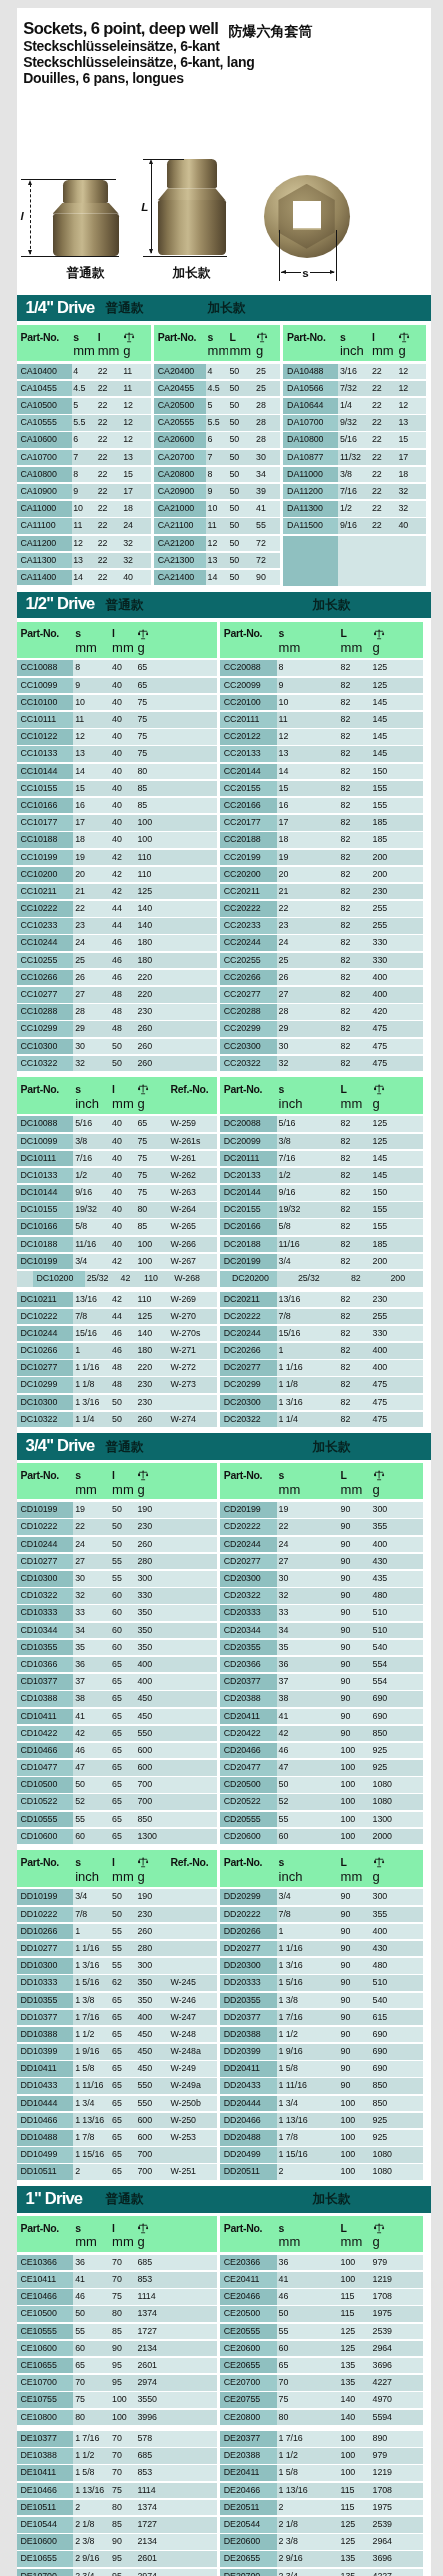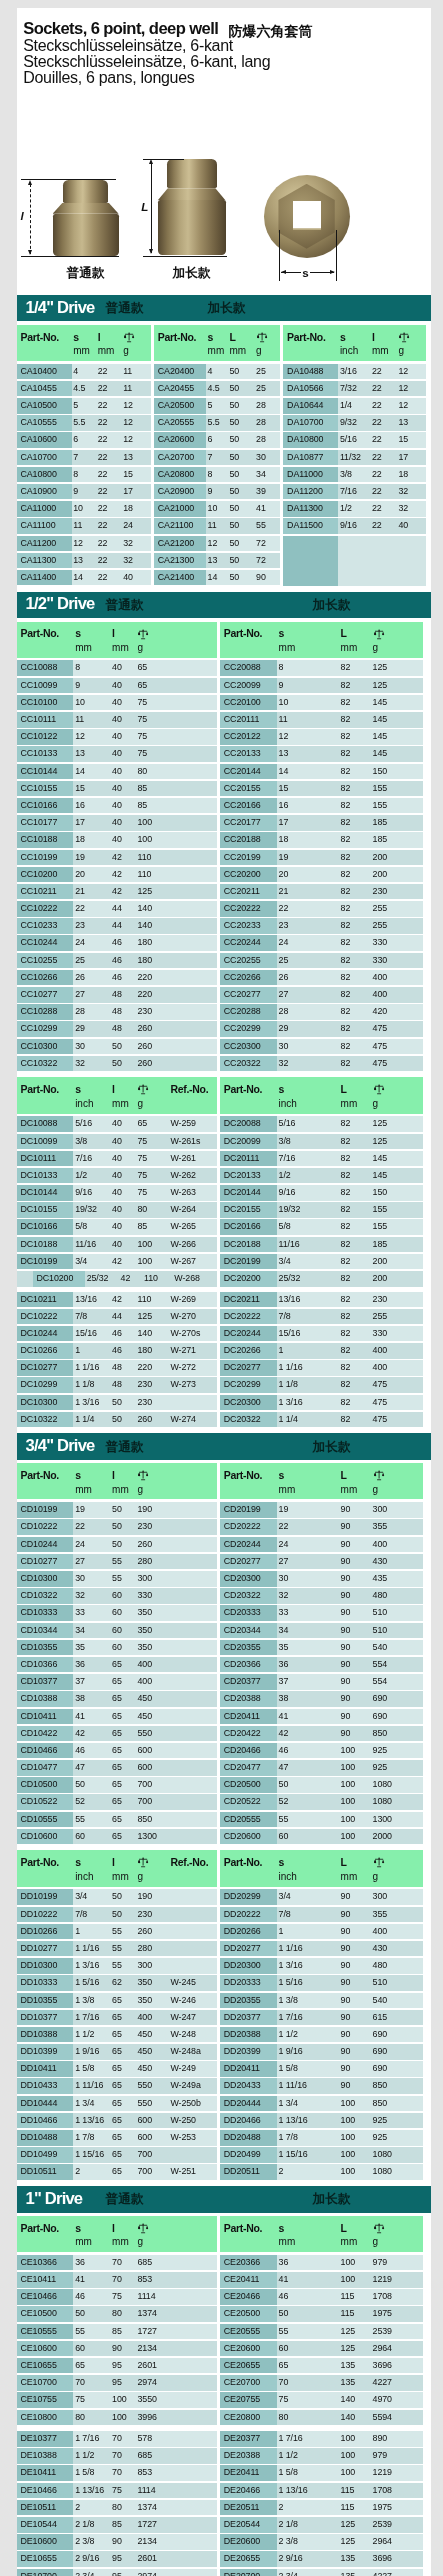--- a/index.html
+++ b/index.html
@@ -2,21 +2,21 @@
 <html style="font-size:8.9px"><head>
 <meta charset="utf-8">
 <style>
   html,body{margin:0;padding:0;}
   body{width:443px;background:#e4e4e4;font-family:"Liberation Sans",sans-serif;color:#111;}
   .page{position:relative;margin:7.8px 12.2px 5.5px 16.6px;width:414px;background:#ffffff;padding-bottom:5.5px;}
 
   
   .titles{position:relative;padding:11px 0 0 6.6px;height:136px;}
   .t1{font-size:16.6px;font-weight:bold;line-height:19px;letter-spacing:-0.6px;}
-  .t2{font-size:16px;font-weight:normal;line-height:16px;letter-spacing:-0.3px;}
+  .t2{font-size:14px;font-weight:bold;line-height:16px;letter-spacing:-0.3px;}
   .title-cn{position:absolute;left:212px;top:15.5px;font-size:14px;font-weight:bold;}
 
   
   .figure{position:relative;height:140px;}
   .sock{position:absolute;}
   .cap,.taper,.sbody{margin:0 auto;}
   .cap{background:linear-gradient(90deg,#5d4f34 0%,#8a7a55 14%,#b9aa80 32%,#ccbe94 44%,#a4936b 62%,#7b6b49 82%,#554831 100%);border-radius:5.5px 5.5px 1.7px 1.7px;}
   .taper{background:linear-gradient(90deg,#5d4f34 0%,#8a7a55 14%,#b9aa80 32%,#ccbe94 44%,#a4936b 62%,#7b6b49 82%,#554831 100%);clip-path:polygon(15% 0,85% 0,100% 100%,0 100%);}
   .sbody{background:linear-gradient(90deg,#554831 0%,#84744f 14%,#b3a47a 32%,#c6b88e 44%,#9e8d65 62%,#756545 82%,#4f422c 100%);border-radius:2.2px 2.2px 4.4px 4.4px;}
   .dim-line{position:absolute;width:0;border-left:1.1px solid #151515;}
@@ -43,21 +43,21 @@
   .bar-lbl.normal{left:89px;}
   .bar-lbl.long{left:296px;}
   .bar-lbl.long.q{left:191px;}
 
   
   .block{margin-bottom:4.4px;white-space:nowrap;font-size:0;}
   .tbl{display:inline-block;vertical-align:top;margin-right:3.3px;font-size:8.9px;}
   .thead{background:#86efac;padding:3.9px 0 1.7px;margin-bottom:2.8px;}
   .hrow{display:flex;}
   .hrow.lbl{height:16.6px;line-height:16.6px;font-weight:bold;font-size:10.5px;letter-spacing:-0.3px;}
-  .hrow.unit{height:14px;line-height:12.2px;font-size:10px;}
+  .hrow.unit{height:14px;line-height:12.2px;font-size:13px;}
   .trow{display:flex;height:15.5px;line-height:15.5px;margin-bottom:1.7px;letter-spacing:-0.1px;}
   .trow span,.hrow span{display:block;overflow:hidden;}
   .c0{padding-left:3.9px;box-sizing:border-box;}
   .c1,.c2,.c3,.c4{padding-left:1.7px;box-sizing:border-box;}
   .trow.r0{background:#d6e8e8;} .trow.r0 .part{background:#8fc0c0;}
   .trow.r1{background:#c7dede;} .trow.r1 .part{background:#9ccaca;}
   .trow.tail{background:#d2e5e5;}
   .trow.tail .part{background:#8fc0c0;height:100%;}
   .scale-wrap{padding-top:2.2px;}
 
@@ -838,21 +838,21 @@
           </div><div class="trow r1">
             <span class="c0 part">DC20188</span>
             <span class="c1">11/16</span>
             <span class="c2">82</span>
             <span class="c3">185</span>
           </div><div class="trow r0">
             <span class="c0 part">DC20199</span>
             <span class="c1">3/4</span>
             <span class="c2">82</span>
             <span class="c3">200</span>
-          </div><div class="trow r1" style="margin-bottom: 5px;">
+          </div><div class="trow r1" style="margin-bottom: 5px; text-align: center;">
             <span class="c0 part">DC20200</span>
             <span class="c1">25/32</span>
             <span class="c2">82</span>
             <span class="c3">200</span>
           </div><div class="trow r0">
             <span class="c0 part">DC20211</span>
             <span class="c1">13/16</span>
             <span class="c2">82</span>
             <span class="c3">230</span>
           </div><div class="trow r1">

